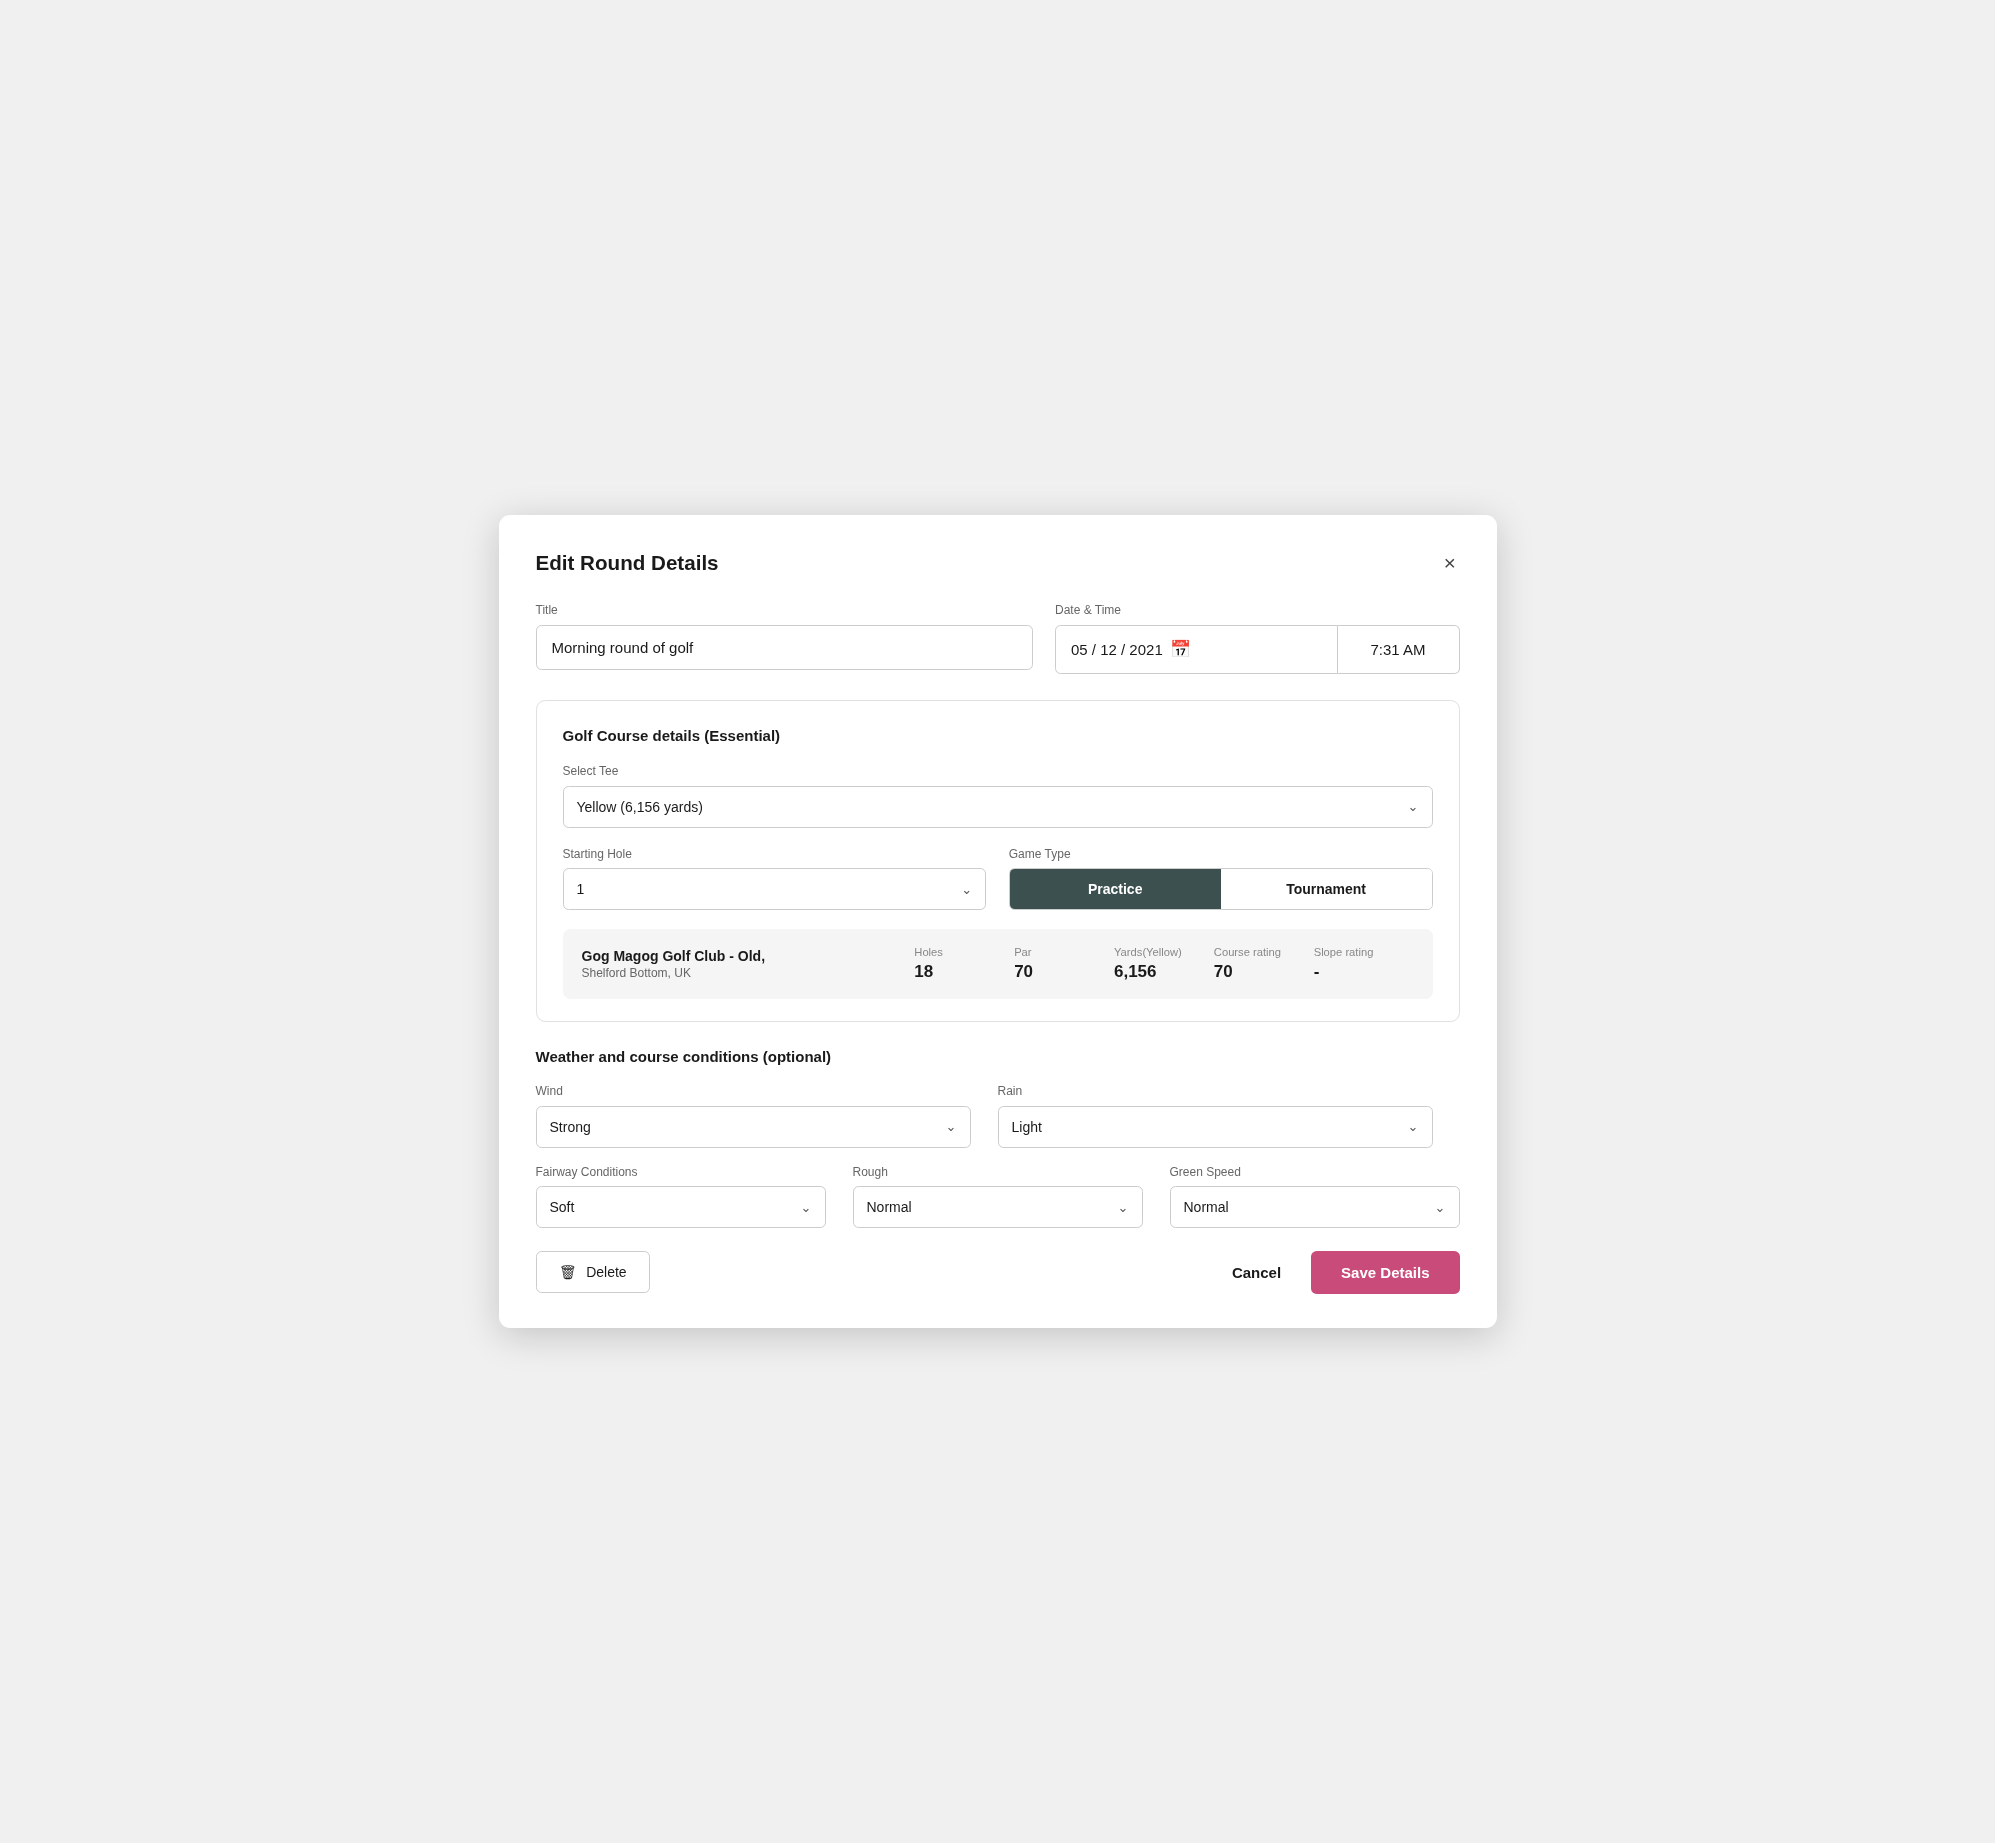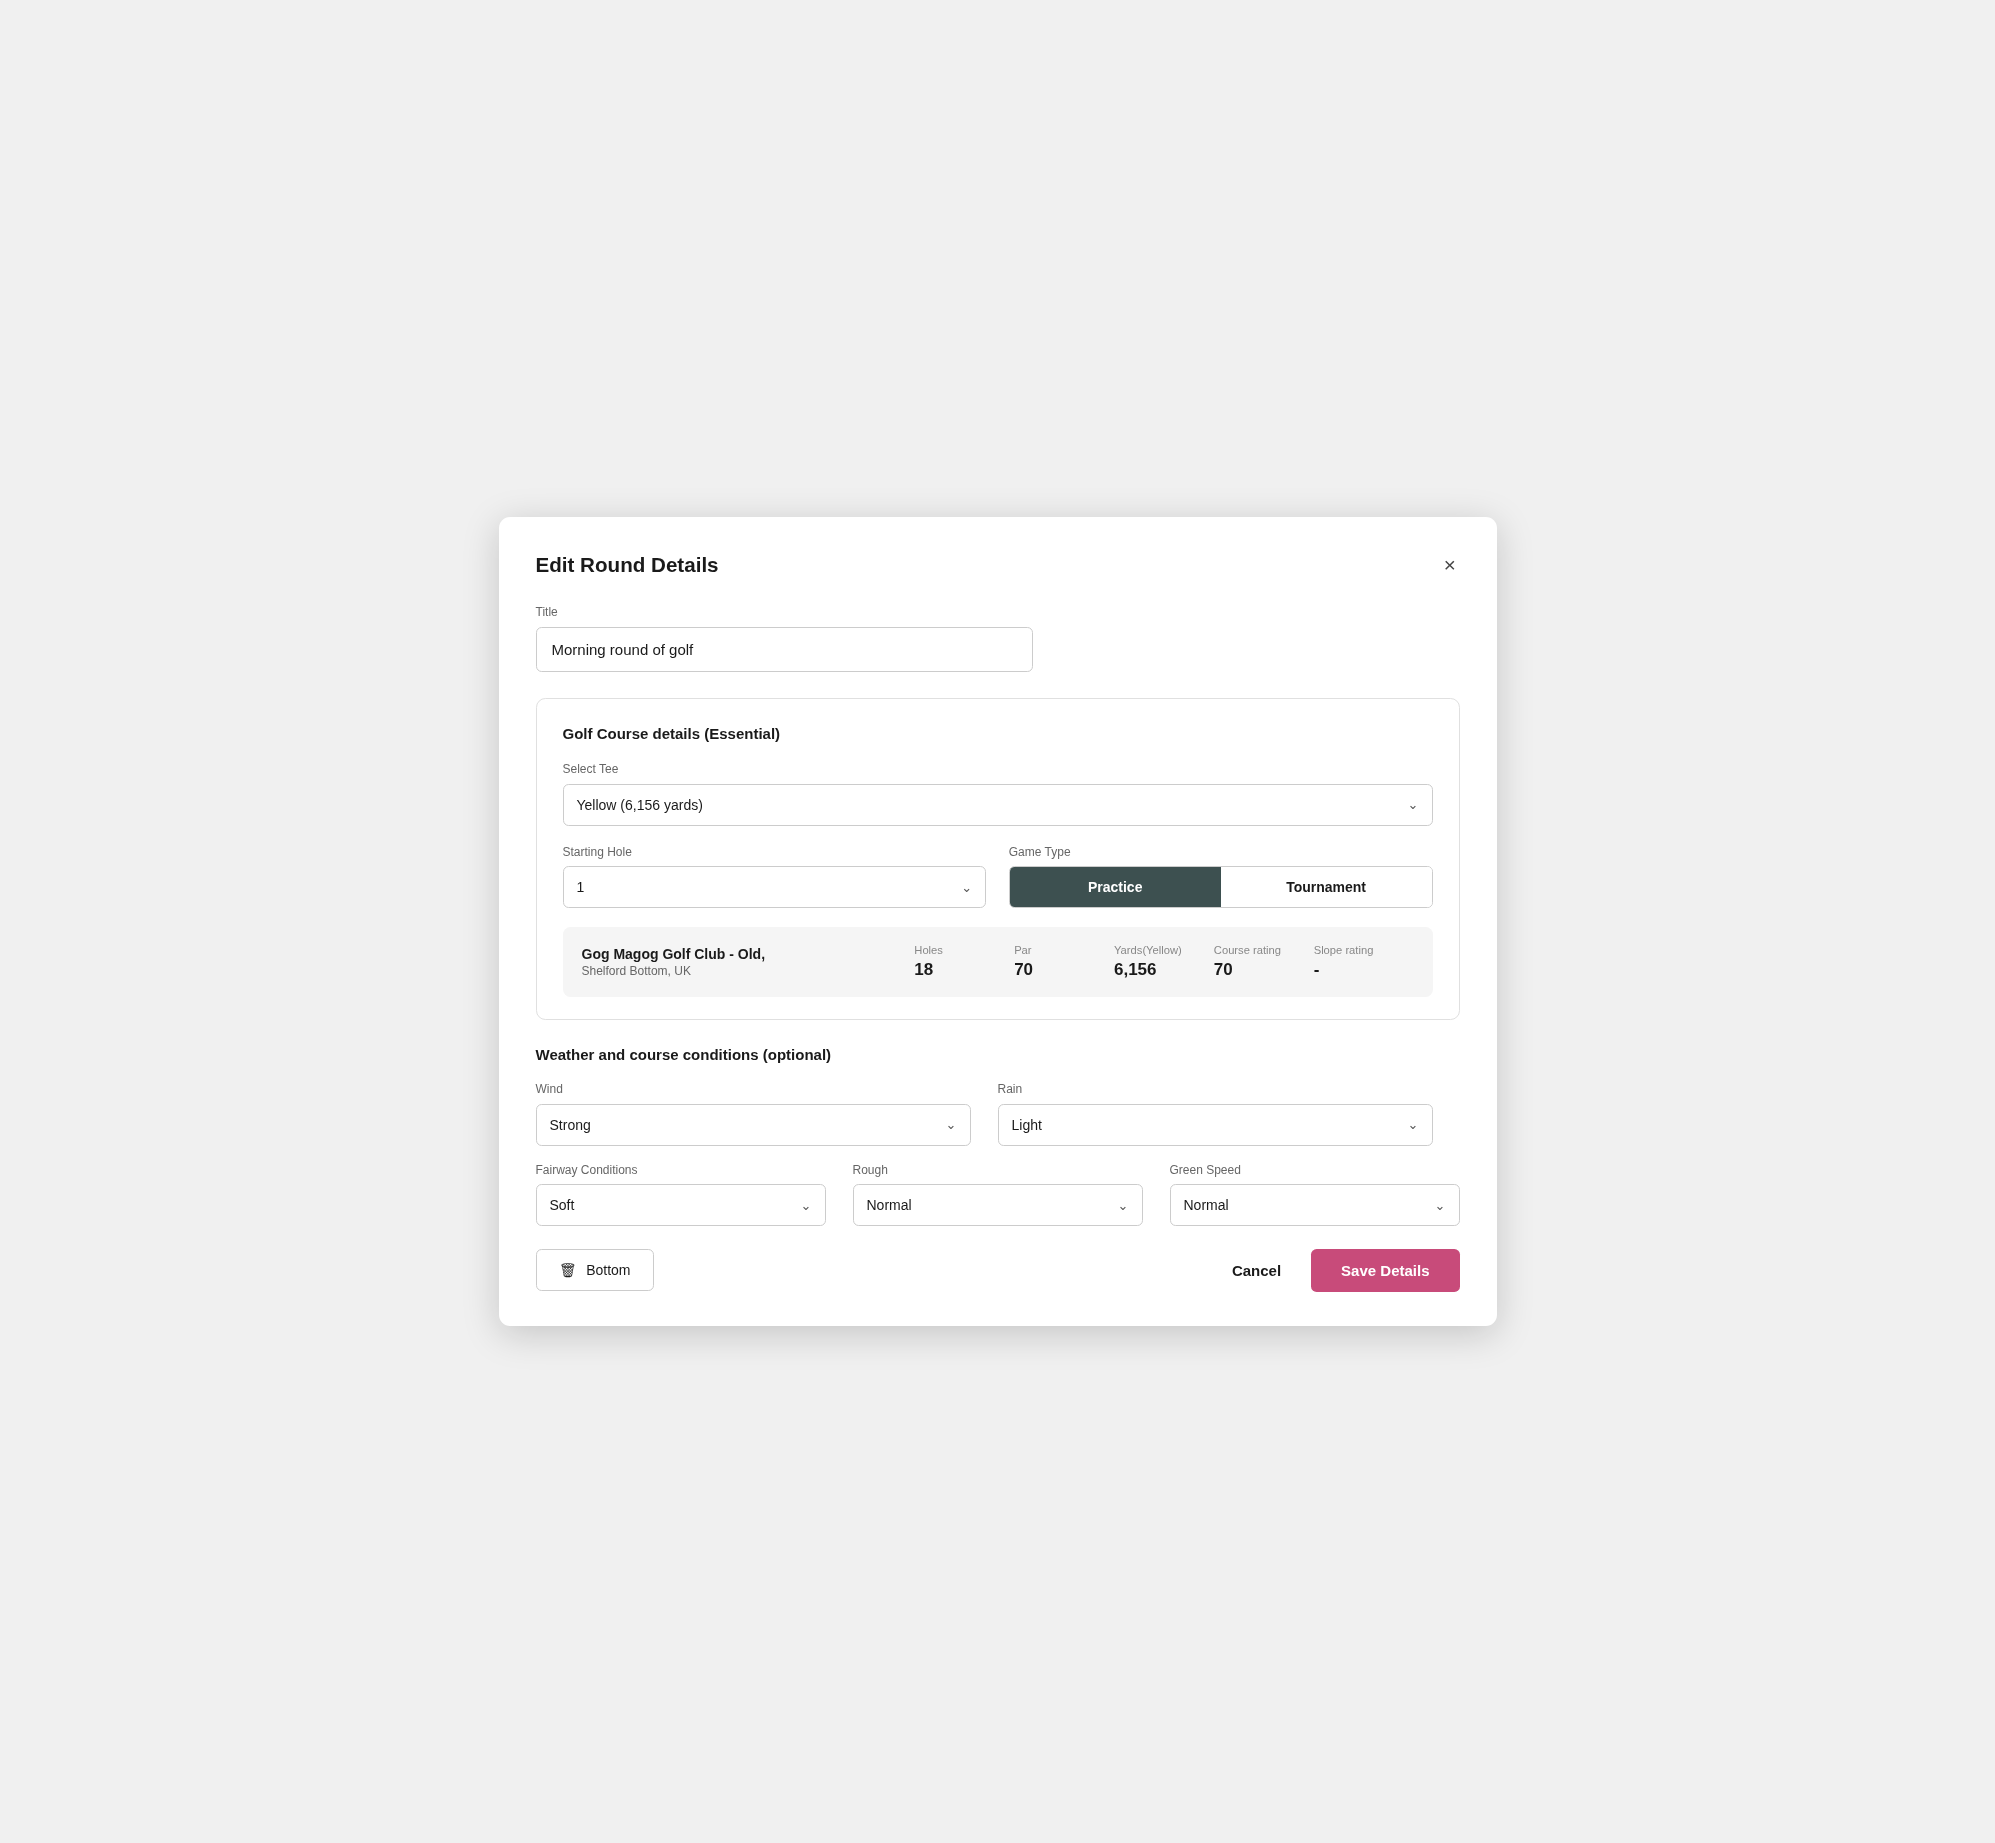--- a/index.html
+++ b/index.html
@@ -281,20 +281,32 @@
   <div class="modal-header">
     <span class="modal-title">Edit Round Details</span>
     <button class="close-btn">×</button>
   </div>
 
   <div class="top-row">
     <div class="field-group">
       <label class="field-label">Title</label>
       <input class="title-input" type="text" value="Morning round of golf" style="">
     </div>
+    <div class="field-group" style="flex:1;">
+      <label class="field-label">Date &amp; Time</label>
+      <div class="datetime-group">
+        <div class="date-input">
+          <span>05 /  12  / 2021</span>
+          <span class="calendar-icon">📅</span>
+        </div>
+        <div class="time-input">
+          <span>7:31 AM</span>
+        </div>
+      </div>
+    </div>
   </div>
 
   <div class="section-box">
     <div class="section-title">Golf Course details (Essential)</div>
 
     <div class="two-col">
       <div class="col-right field-group">
         <label class="field-label">Select Tee</label>
         <div class="select-field">
           <span>Yellow (6,156 yards)</span>
@@ -392,21 +404,21 @@
           <span>Normal</span>
           <span class="chevron-icon">⌄</span>
         </div>
       </div>
     </div>
   </div>
 
   <div class="footer-row">
     <button class="delete-btn">
       <span>🗑</span>
-      <span>Bottom</span>
+      <span>Delete</span>
     </button>
     <div class="footer-right">
       <button class="cancel-btn">Cancel</button>
       <button class="save-btn">Save Details</button>
     </div>
   </div>
 </div>
 
 
 </body></html>

